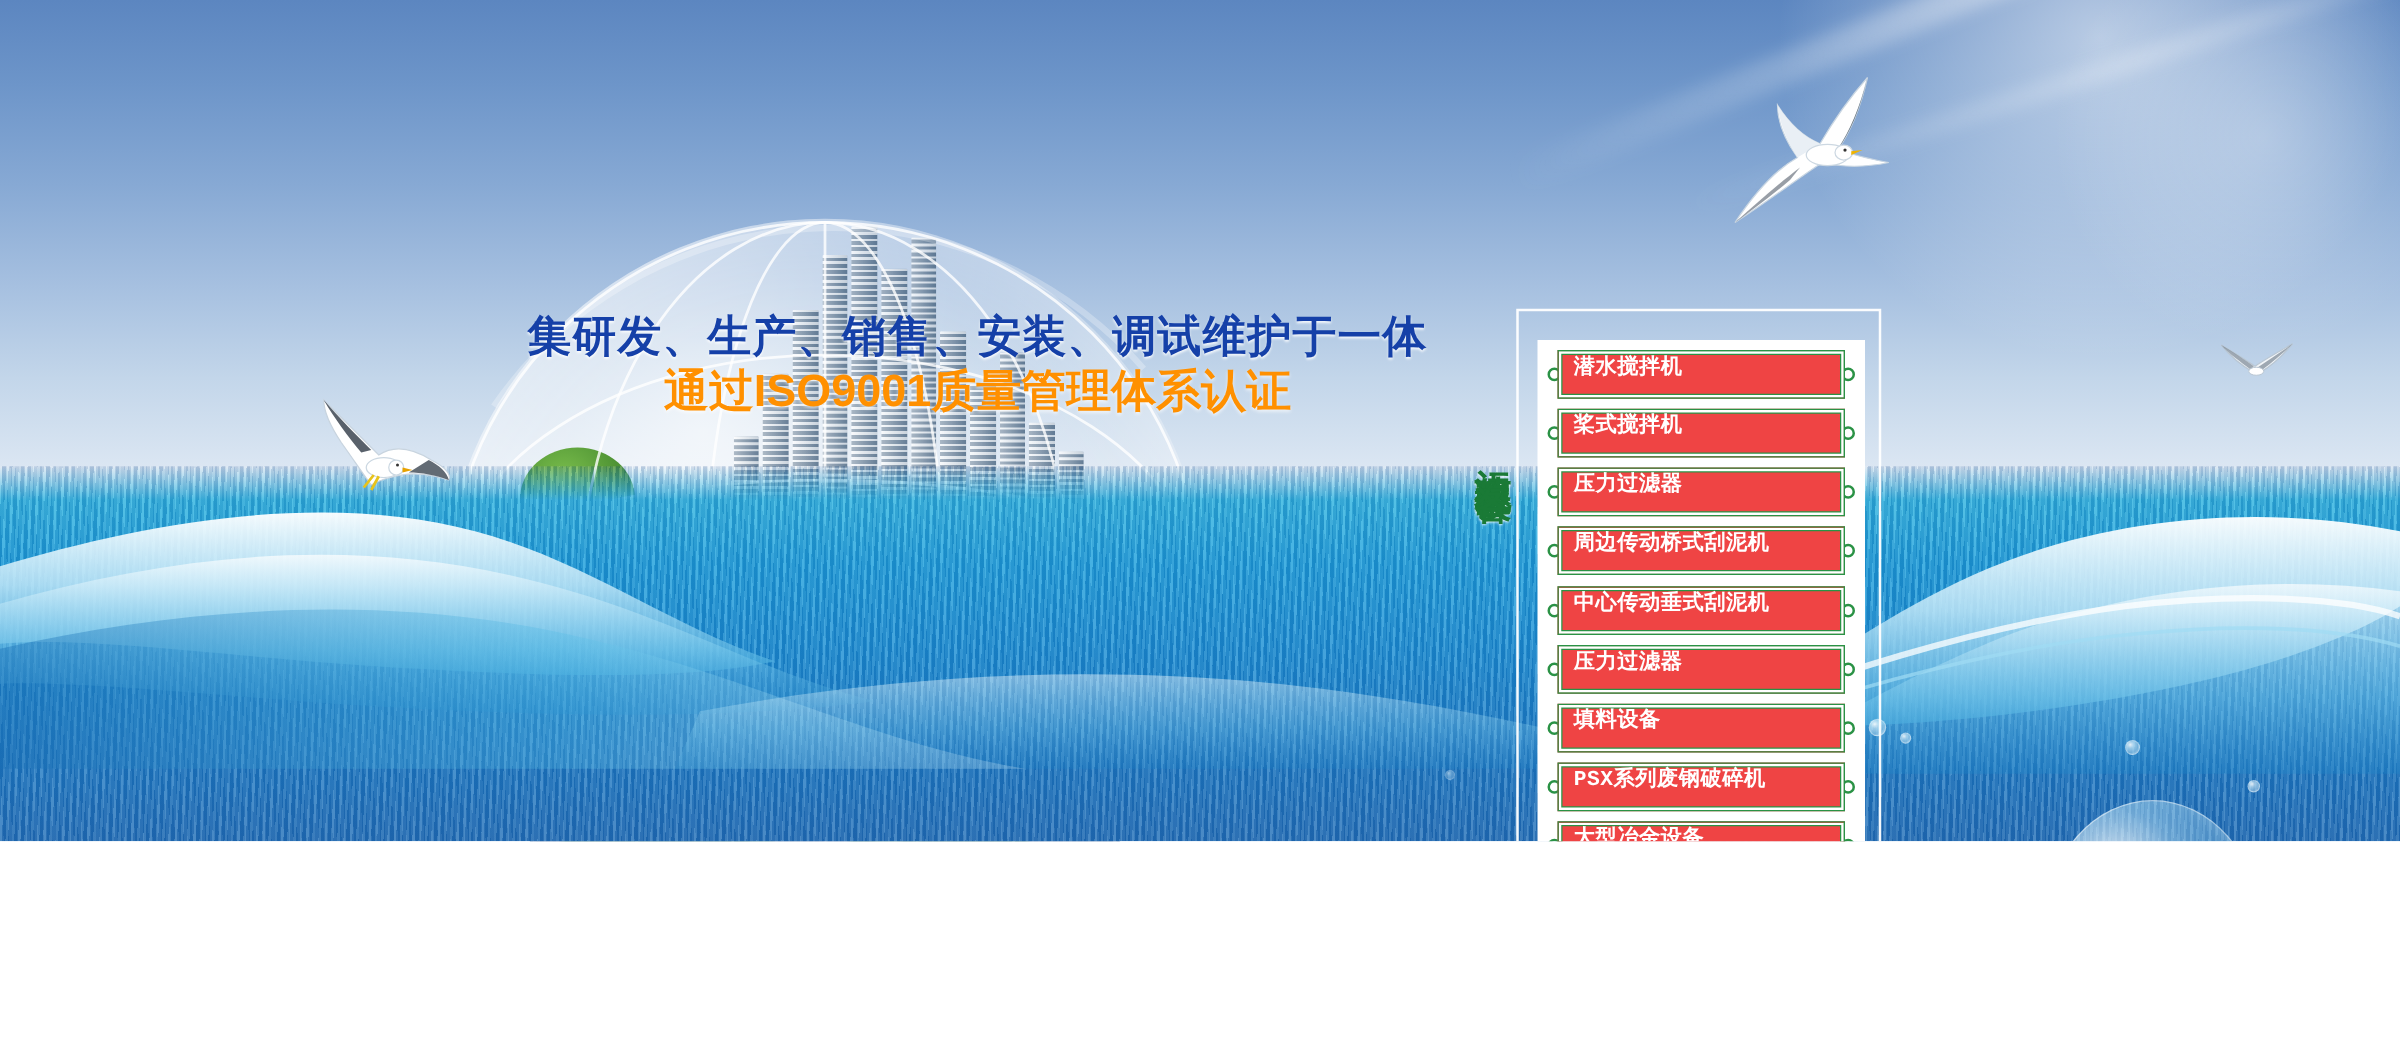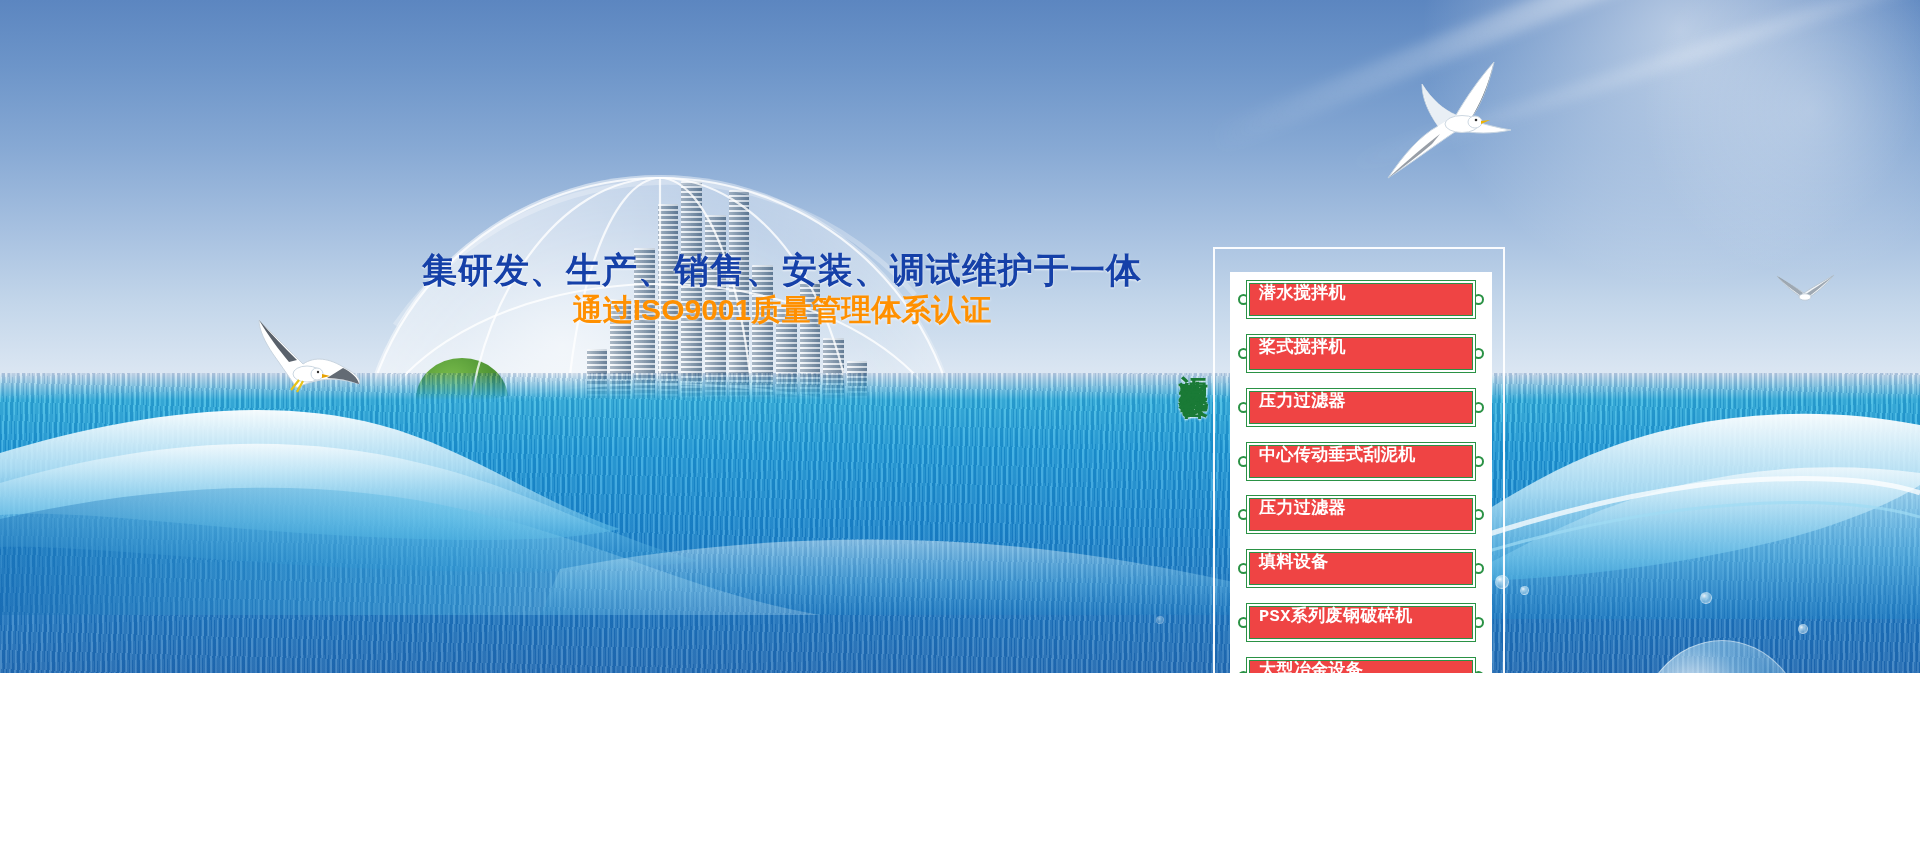--- a/index.html
+++ b/index.html
@@ -113,21 +113,21 @@
       linear-gradient(90deg, rgba(255,255,255,.5), rgba(70,100,130,.6));
   }
 
   
   #headline{ position:absolute; left:372px; top:250px; width:820px; text-align:center; }
   #headline-line1{
     font-size:35px; font-weight:bold; color:#1540a8; letter-spacing:1px; line-height:1.15;
     text-shadow:0 1px 2px rgba(255,255,255,.85);
   }
   #headline-line2{
-    font-size:30px; font-weight:bold; color:#ff9000; letter-spacing:0px; line-height:1.18;
+    font-size:36px; font-weight:bold; color:#ff9000; letter-spacing:0px; line-height:1.18;
     margin-top:2px; text-shadow:0 1px 3px rgba(255,255,255,.7);
   }
 
   
   .water{ position:absolute; left:0; bottom:0; width:1920px; pointer-events:none; }
   #water-body{
     height:300px;
     background:linear-gradient(180deg, rgba(43,175,222,0) 0%, #2fb4e0 9%, #1ea0dc 26%, #1c8fd4 50%, #1f7dc6 76%, #2470b8 100%);
   }
   #water-texture{
@@ -349,20 +349,27 @@
       </div>
 
       <div class="prod-row">
         <div class="knob l"></div>
         <div class="knob r"></div>
         <div class="prod-item">
           <span>压力过滤器</span>
         </div>
       </div>
 
+      <div class="prod-row">
+        <div class="knob l"></div>
+        <div class="knob r"></div>
+        <div class="prod-item">
+          <span>周边传动桥式刮泥机</span>
+        </div>
+      </div>
 
       <div class="prod-row">
         <div class="knob l"></div>
         <div class="knob r"></div>
         <div class="prod-item">
           <span>中心传动垂式刮泥机</span>
         </div>
       </div>
 
       <div class="prod-row">

